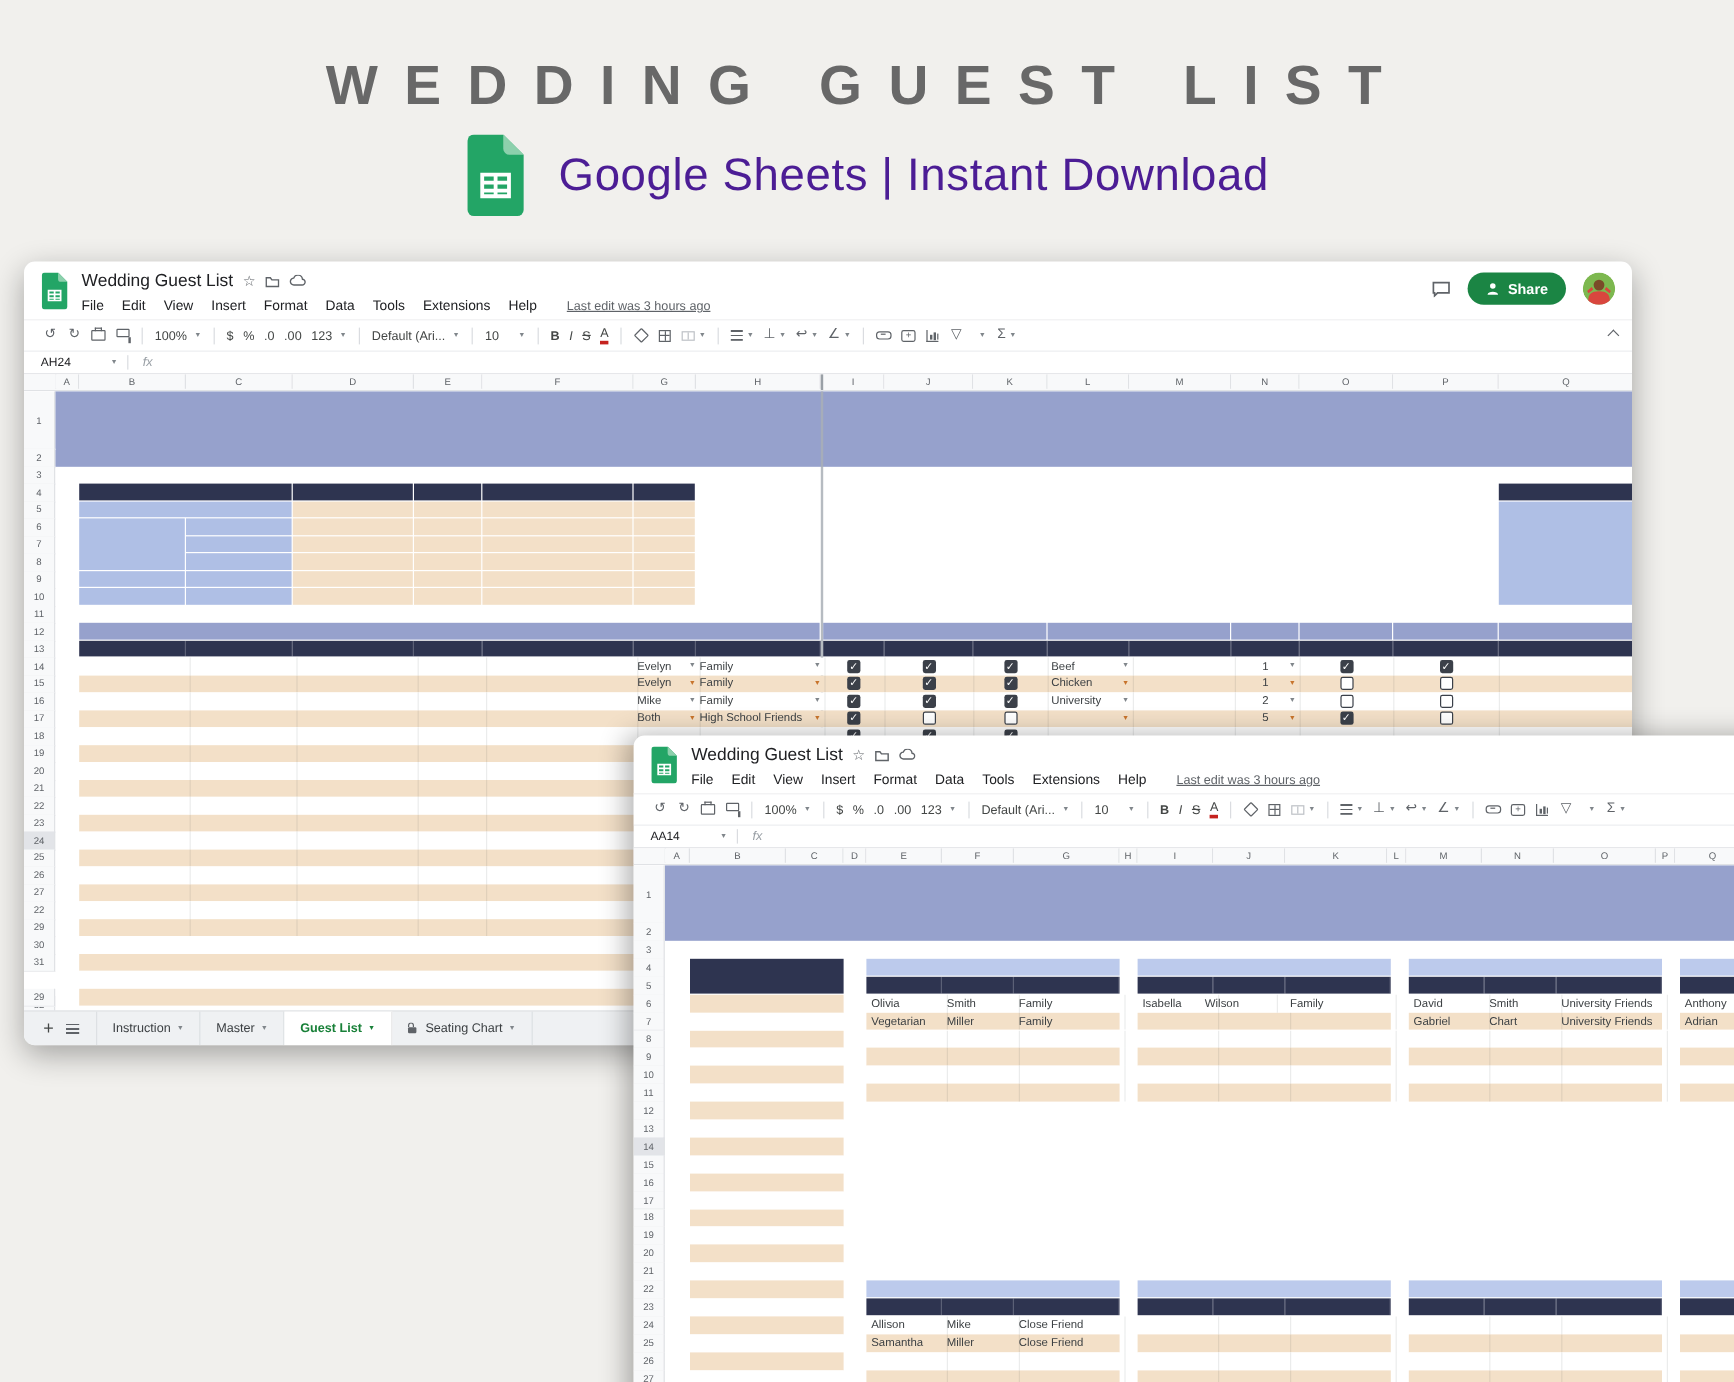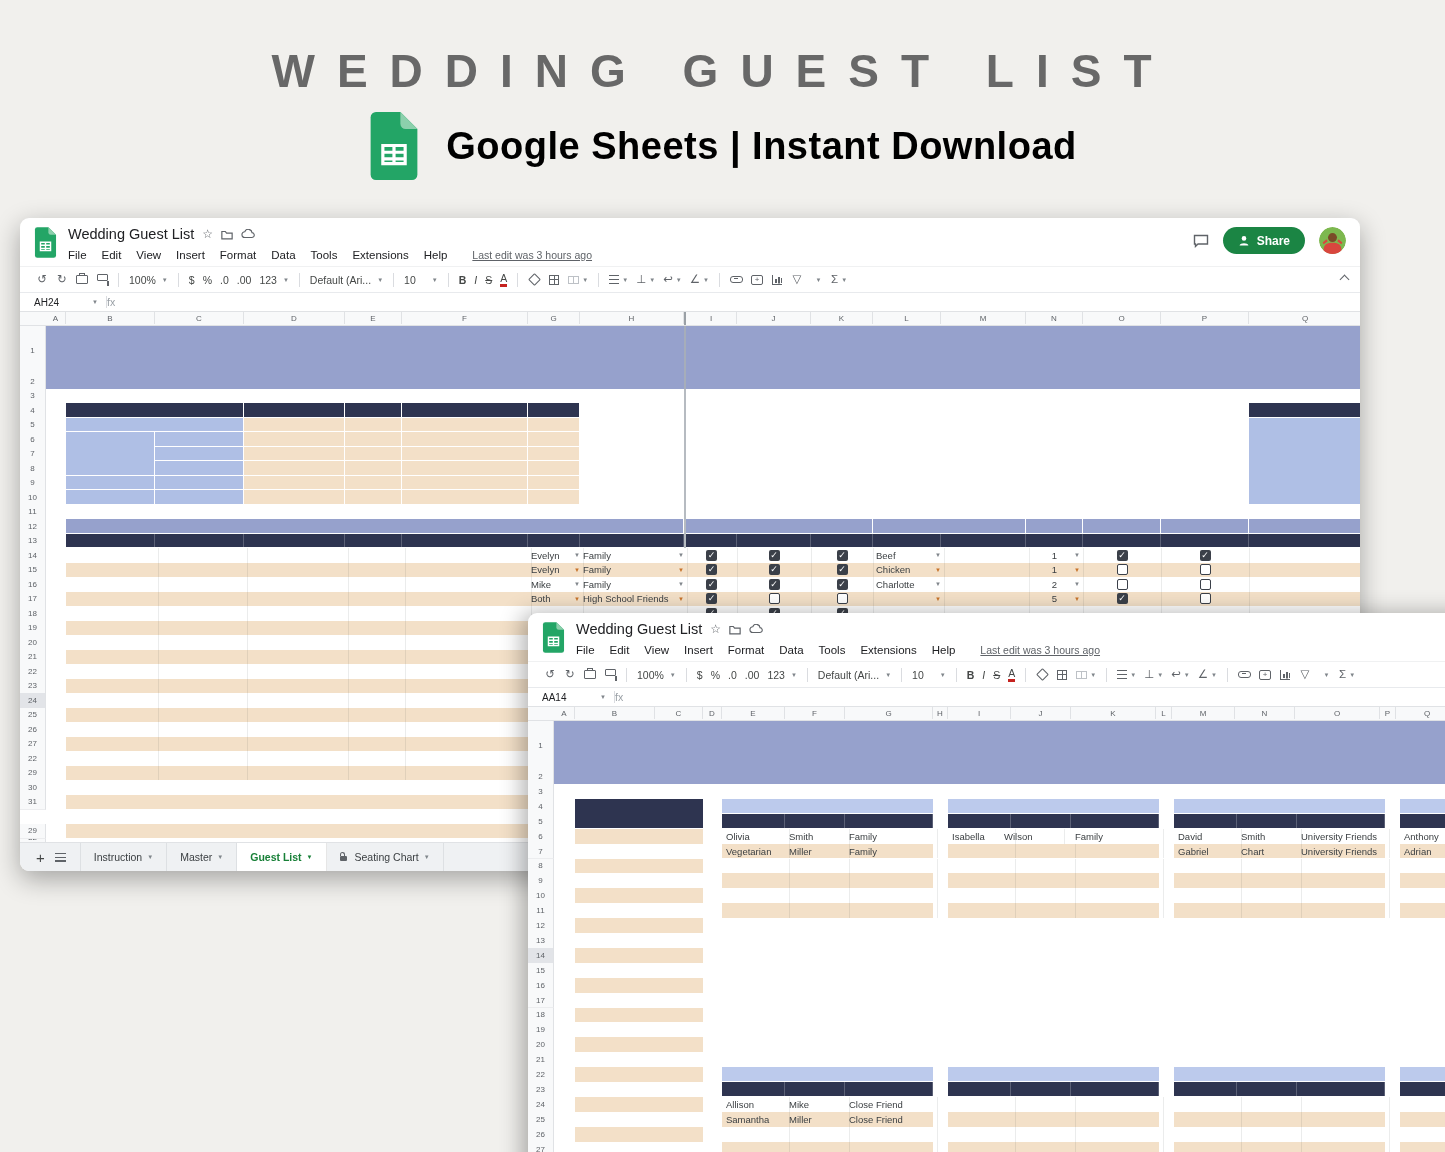--- a/index.html
+++ b/index.html
@@ -3,21 +3,21 @@
 <meta charset="utf-8">
 <style>
   html,body{margin:0;padding:0;}
   body{font-family:"Liberation Sans","DejaVu Sans",sans-serif;background:var(--page-bg,#F1F0ED);}
   .canvas{position:relative;width:1445px;height:1152px;overflow:hidden;background:var(--page-bg,#F1F0ED);}
 
   
   .hero{position:absolute;left:0;top:0;width:100%;text-align:center;}
   .hero-title{margin-top:44px;font-size:46px;font-weight:bold;letter-spacing:22px;color:#686868;}
   .hero-sub{margin-top:14px;display:flex;align-items:center;justify-content:center;gap:26px;}
-  .hero-sub .txt{font-size:38px;font-weight:bold;color:#000000;letter-spacing:.5px;}
+  .hero-sub .txt{font-size:38px;font-weight:normal;color:#4c1d95;letter-spacing:.5px;}
 
   
   .win{position:absolute;background:#fff;border-radius:9px;box-shadow:0 8px 26px rgba(0,0,0,.32);overflow:hidden;}
   .win1{left:20px;top:218px;width:1340px;height:653px;z-index:2;}
   .win2{left:528px;top:613px;width:1200px;height:700px;z-index:5;box-shadow:-6px 0 22px rgba(0,0,0,.30);}
 
   .titlebar{height:48px;display:flex;align-items:flex-start;padding:7px 0 0 14px;box-sizing:border-box;position:relative;}
   .file-ic{width:23px;height:31px;margin-top:2px;}
   .tb-main{margin-left:11px;}
   .tb-row1{display:flex;align-items:center;gap:8px;height:18px;}
@@ -49,21 +49,21 @@
   .i-link{width:11px;height:5px;border:1.3px solid #5F6368;border-radius:3px;position:relative;}
   .i-link::after{content:"";position:absolute;left:3px;top:1px;width:3.5px;height:1.3px;background:#5F6368;}
   .i-cmtplus{width:10px;height:8px;border:1.3px solid #5F6368;border-radius:2px;position:relative;font-size:8px;display:inline-flex;align-items:center;justify-content:center;color:#5F6368;}
   .chev{width:6px;height:6px;border-left:1.6px solid #5F6368;border-top:1.6px solid #5F6368;transform:rotate(45deg);position:relative;top:2px;}
   .underA{border-bottom:3px solid #C5221F;padding-bottom:0px;}
   .bold{font-weight:bold;} .ital{font-style:italic;} .strike{text-decoration:line-through;}
 
   .fbar{height:18px;display:flex;align-items:center;border-top:1px solid #E8EAED;border-bottom:1px solid #E0E2E5;font-size:10px;color:#202124;}
   .namebox{width:86px;display:flex;align-items:center;justify-content:space-between;padding:0 8px 0 14px;box-sizing:border-box;}
   .fbar .vr{width:1px;height:12px;background:#DADCE0;}
-  .fx{color:#9AA0A6;font-size:10.5px;}
+  .fx{font-style:italic;color:#9AA0A6;margin-left:12px;font-size:10.5px;}
 
   .colhdr{height:13px;position:relative;background:#F8F9FA;border-bottom:1px solid #E0E2E5;}
   .ch-cell{position:absolute;top:0;height:12px;border-right:1px solid #E0E2E5;font-size:8px;color:#5F6368;display:flex;align-items:center;justify-content:center;box-sizing:border-box;background:#F8F9FA;}
   .grid{position:relative;background:#fff;overflow:hidden;}
   .gutter-cell{position:absolute;left:0;width:26px;background:#F8F9FA;border-right:1px solid #E0E2E5;border-bottom:1px solid #ECEDEF;font-size:8px;color:#5F6368;display:flex;align-items:center;justify-content:center;box-sizing:border-box;}
   .gutter-cell.sel{background:#E2E4E8;}
   .cellT{font-size:9.5px;color:#3C4043;display:flex;align-items:center;overflow:hidden;white-space:nowrap;}
 
   .tabbar{position:absolute;left:0;right:0;bottom:0;height:28px;background:#EFF1F3;border-top:1px solid #E0E2E5;display:flex;align-items:center;font-size:10.5px;color:#3C4043;}
   .tab{height:28px;display:flex;align-items:center;padding:0 13px;gap:5px;border-right:1px solid #DDE0E3;}
@@ -423,21 +423,21 @@
           <div class=" cellT" style="left: 336px; top: 0px; width: 126px; height: 14.5px; position: absolute; border-right: 1px solid rgba(60, 64, 67, 0.1); padding-left: 3px;"></div>
           <div class=" cellT" style="left: 462px; top: 0px; width: 52px; height: 14.5px; position: absolute; border-right: 1px solid rgba(60, 64, 67, 0.1); padding-left: 3px;">
             <span>Mike</span>
             <span class="dd" style="position: absolute; right: 3px; top: 4px;">▼</span>
           </div>
           <div class=" cellT" style="left: 514px; top: 0px; width: 104px; height: 14.5px; position: absolute; border-right: 1px solid rgba(60, 64, 67, 0.1); padding-left: 3px;">
             <span>Family</span>
             <span class="dd" style="position: absolute; right: 3px; top: 4px;">▼</span>
           </div>
           <div class=" cellT" style="left: 807px; top: 0px; width: 68px; height: 14.5px; position: absolute; border-right: 1px solid rgba(60, 64, 67, 0.1); padding-left: 3px;">
-            <span>Charlotte</span>
+            <span>University</span>
             <span class="dd" style="position: absolute; right: 3px; top: 4px;">▼</span>
           </div>
           <div class=" cellT" style="left: 960px; top: 0px; width: 57px; height: 14.5px; position: absolute; border-right: 1px solid rgba(60, 64, 67, 0.1); padding-left: 0px; justify-content: center;">
             <span>2</span>
             <span class="dd" style="position: absolute; right: 3px; top: 4px;">▼</span>
           </div>
           <div class=" cellT" style="left: 875px; top: 0px; width: 85px; height: 14.5px; position: absolute; border-right: 1px solid rgba(60, 64, 67, 0.1); padding-left: 3px;"></div>
           <div class=" cellT" style="left: 1183px; top: 0px; width: 113px; height: 14.5px; position: absolute; border-right: 1px solid rgba(60, 64, 67, 0.1); padding-left: 3px;"></div>
           <div style="left: 620px; top: 0px; width: 51px; height: 14.5px; position: absolute; border-right: 1px solid rgba(60, 64, 67, 0.1); display: flex; align-items: center; justify-content: center;">
             <span class="cb on">✓</span>

